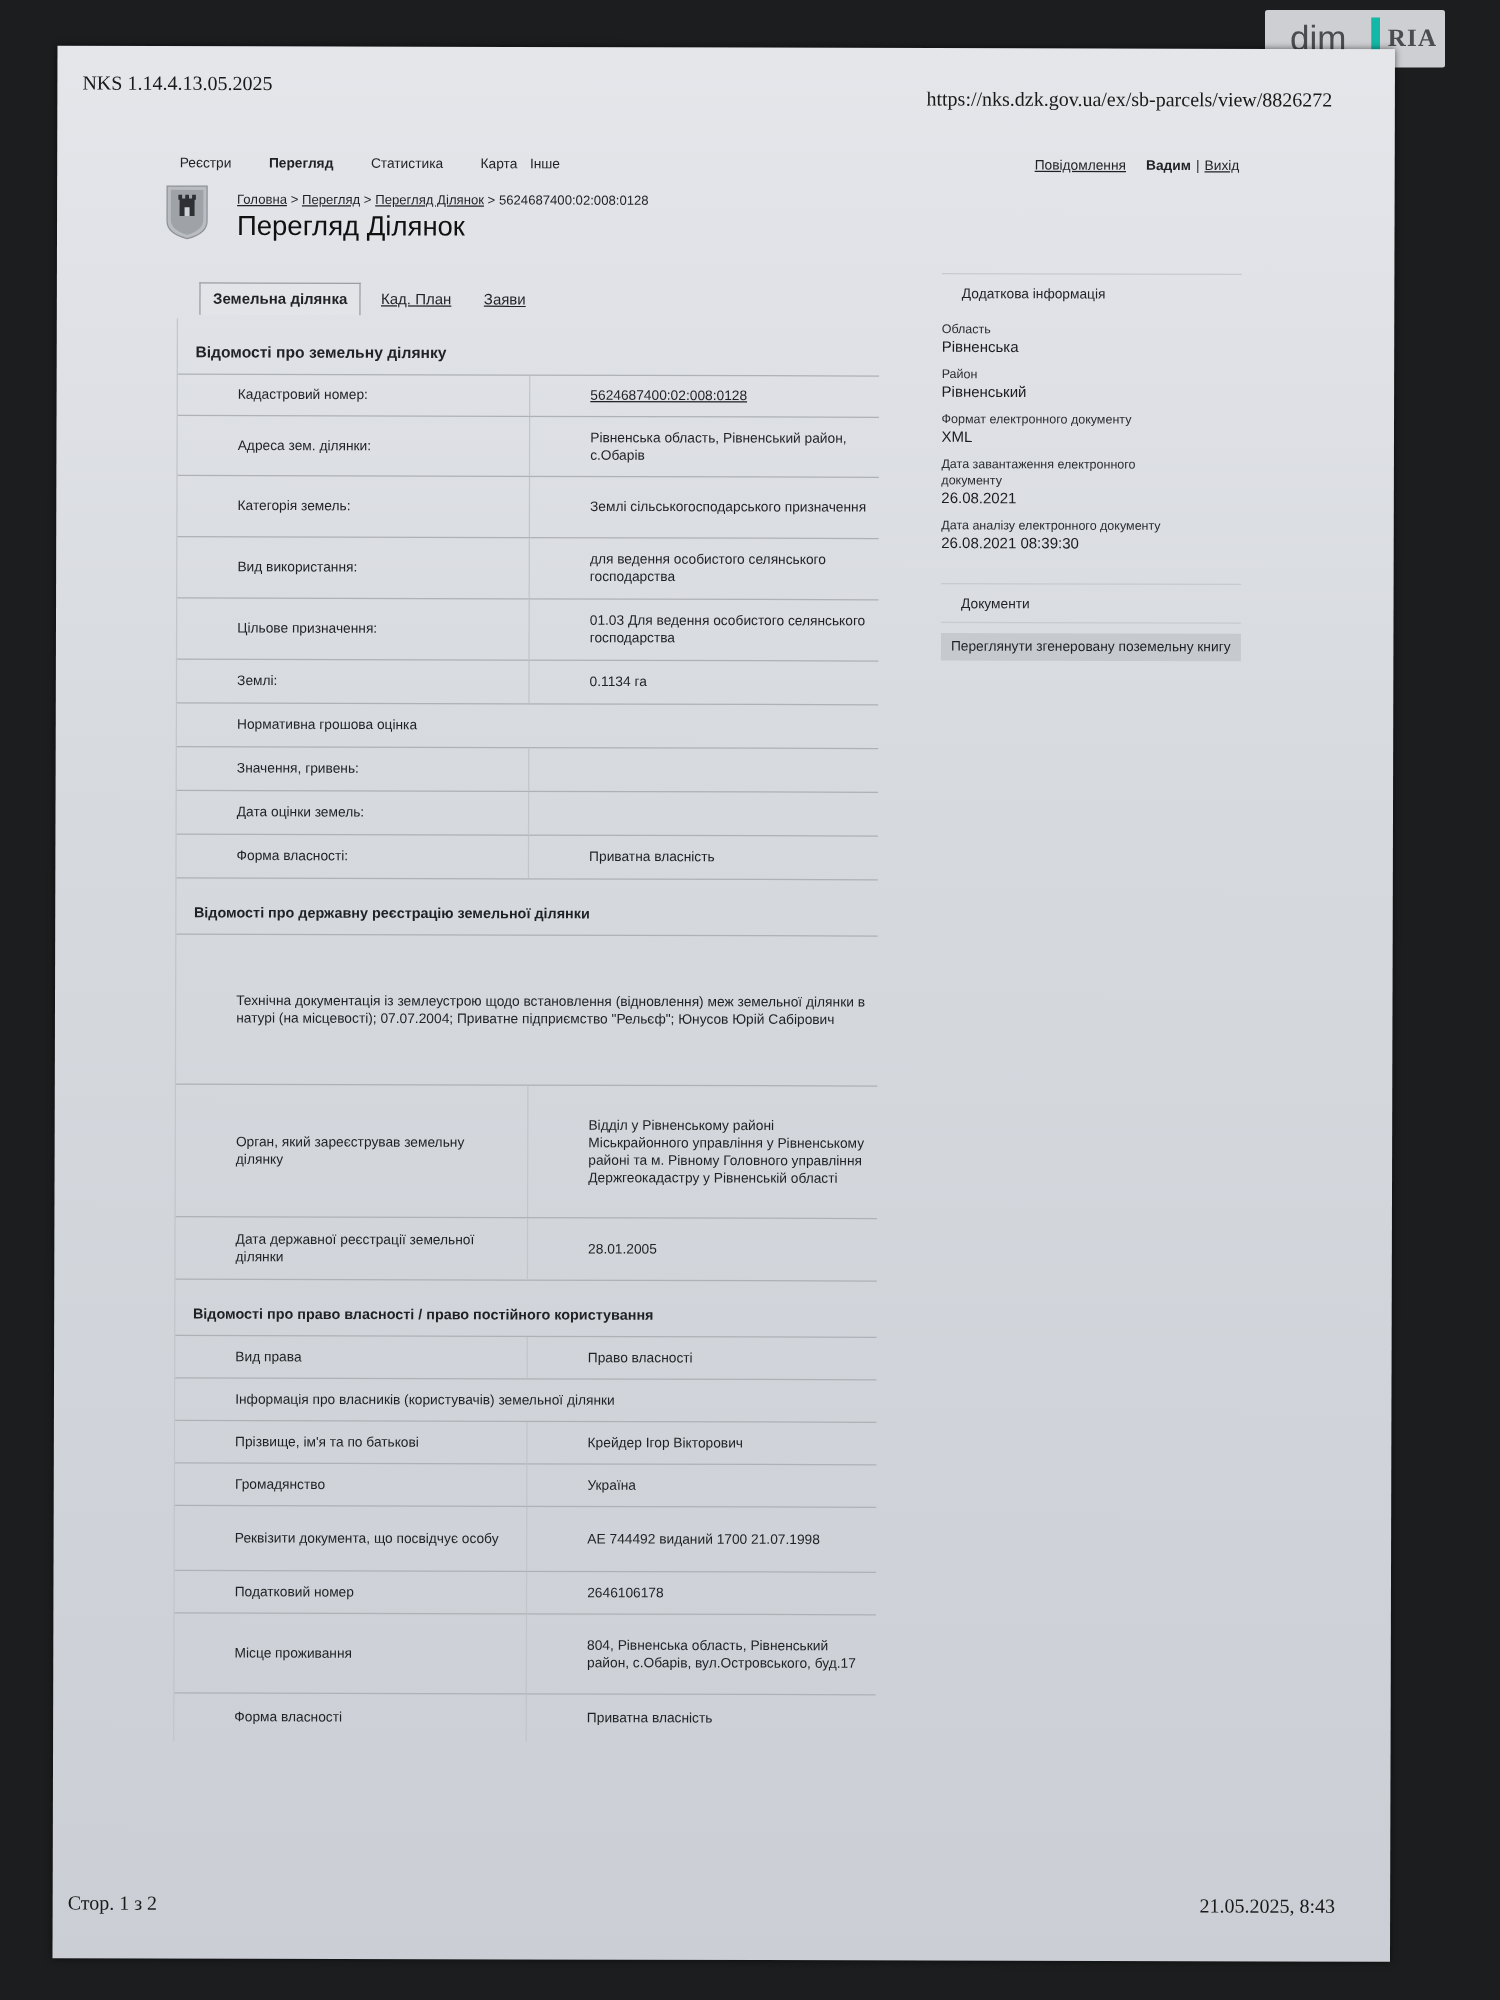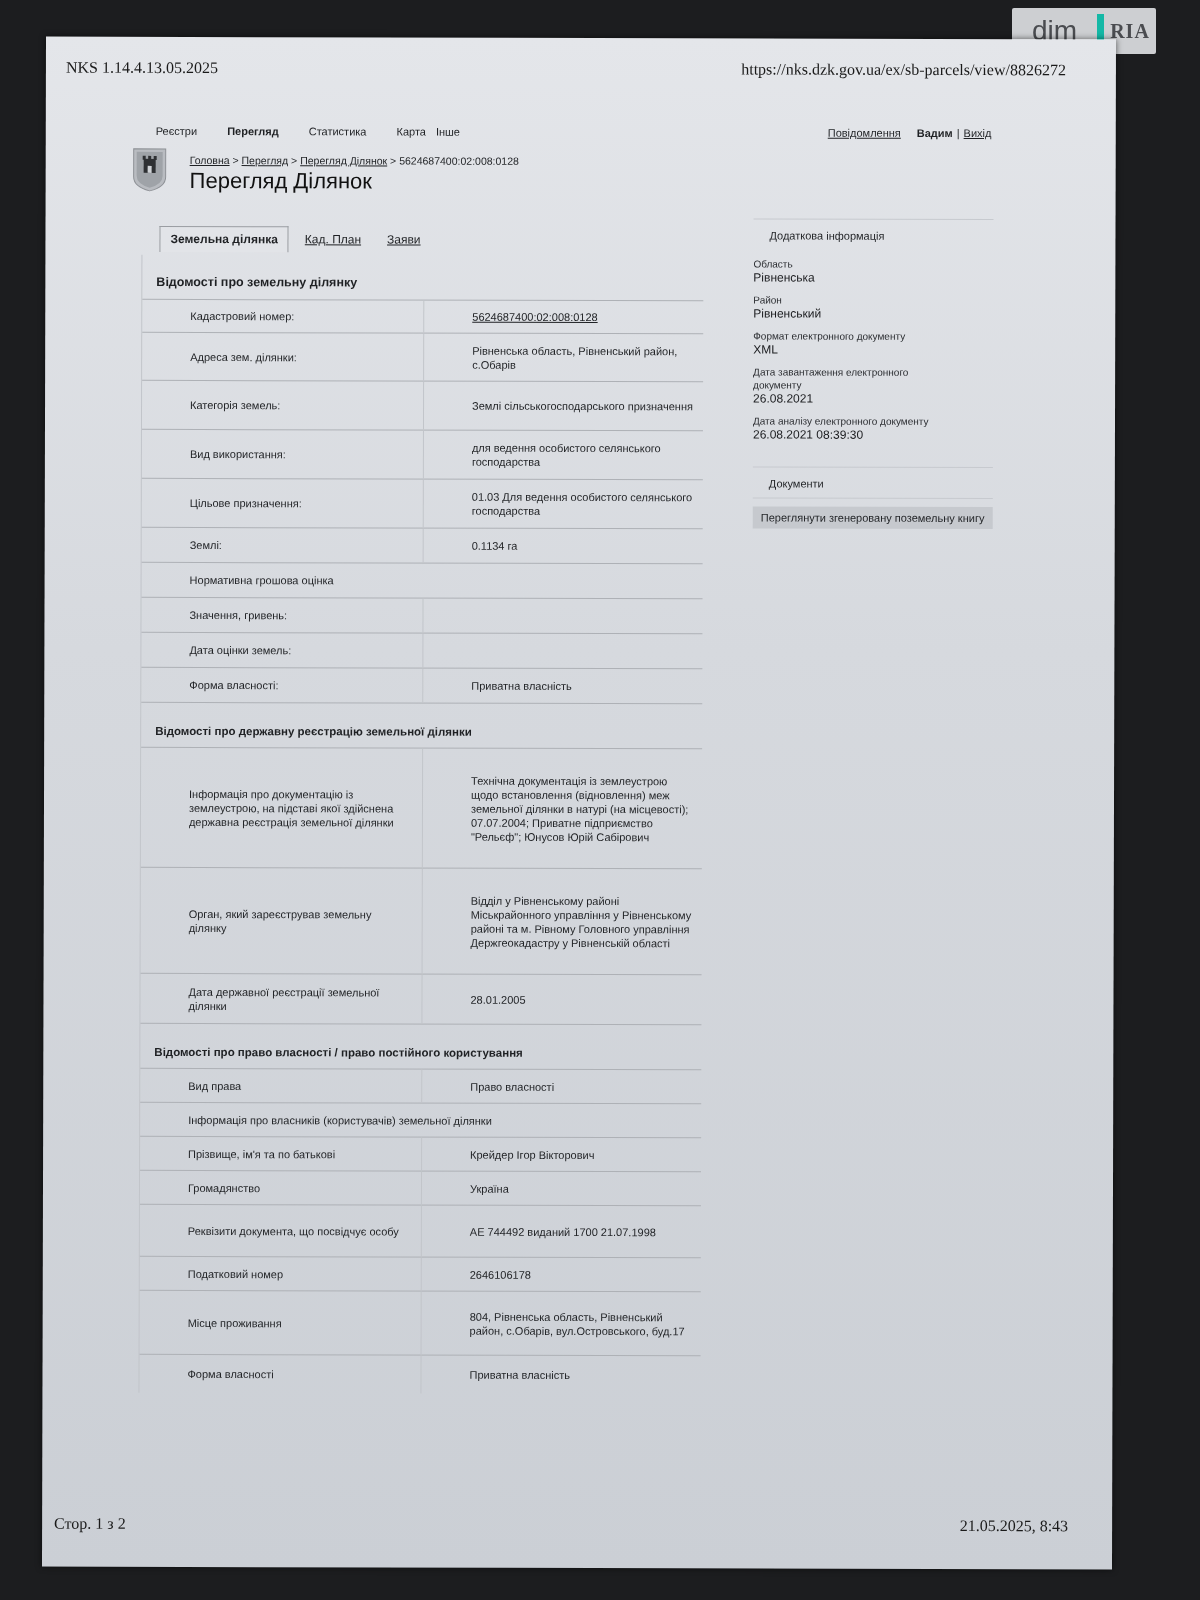--- a/index.html
+++ b/index.html
@@ -22,25 +22,25 @@
     position: absolute; left: 1012px; top: 8px;
     width: 144px; height: 46px;
     background: rgba(220,222,226,0.92);
     display: flex; align-items: center;
     border-radius: 2px;
   }
   .watermark .dim { font-size: 28px; color: #4a4c50; width: 92px; text-align: center; border-right: 7px solid #14b8a6; line-height: 34px; }
   .watermark .ria { font-family: "Liberation Serif", serif; font-weight: bold; font-size: 20px; color: #4a4c50; width: 52px; text-align: center; letter-spacing: 1px; }
 
   .print-header-left { position: absolute; left: 20px; top: 22px; font-family: "Liberation Serif", serif; font-size: 16px; color: #1a1a1a; }
-  .print-header-right { position: absolute; right: 50px; top: 22px; font-family: "Liberation Serif", serif; font-size: 16px; color: #1a1a1a; }
+  .print-header-right { position: absolute; right: 50px; top: 33px; font-family: "Liberation Serif", serif; font-size: 16px; color: #1a1a1a; }
   .print-footer-left { position: absolute; left: 12px; top: 1478px; font-family: "Liberation Serif", serif; font-size: 16px; color: #1a1a1a; }
   .print-footer-right { position: absolute; right: 44px; top: 1478px; font-family: "Liberation Serif", serif; font-size: 16px; color: #1a1a1a; }
 
-  .topnav { position: absolute; left: 110px; top: 88px; display: flex; font-size: 11px; }
+  .topnav { position: absolute; left: 98px; top: 88px; display: flex; font-size: 11px; }
   .topnav span { margin-right: 30px; color: #1f2124; }
   .topnav .active { font-weight: bold; }
   .topnav .tight { margin-right: 10px; }
   .usernav { position: absolute; left: 782px; top: 88px; font-size: 11px; display: flex; gap: 4px; }
   .usernav a { color: #1f2124; text-decoration: underline; }
   .usernav .user { font-weight: bold; margin-left: 12px; }
 
   .logo { position: absolute; left: 86px; top: 110px; width: 36px; height: 46px; }
   .breadcrumb { position: absolute; left: 144px; top: 117px; font-size: 10.5px; color: #1f2124; }
   .breadcrumb a { color: #1f2124; text-decoration: underline; }
@@ -163,21 +163,20 @@
       <div class="lbl">Дата оцінки земель:</div>
       <div class="val"></div>
     </div>
     <div class="row" style="height:35px">
       <div class="lbl">Форма власності:</div>
       <div class="val">Приватна власність</div>
     </div>
 
     <div class="section-title small">Відомості про державну реєстрацію земельної ділянки</div>
     <div class="row" style="height:120px">
-      <div class="lbl">Інформація про документацію із землеустрою, на підставі якої здійснена державна реєстрація земельної ділянки</div>
       <div class="val">Технічна документація із землеустрою щодо встановлення (відновлення) меж земельної ділянки в натурі (на місцевості); 07.07.2004; Приватне підприємство "Рельєф"; Юнусов Юрій Сабірович</div>
     </div>
     <div class="row" style="height:106px">
       <div class="lbl">Орган, який зареєстрував земельну ділянку</div>
       <div class="val">Відділ у Рівненському районі Міськрайонного управління у Рівненському районі та м. Рівному Головного управління Держгеокадастру у Рівненській області</div>
     </div>
     <div class="row" style="height:50px">
       <div class="lbl">Дата державної реєстрації земельної ділянки</div>
       <div class="val">28.01.2005</div>
     </div>

